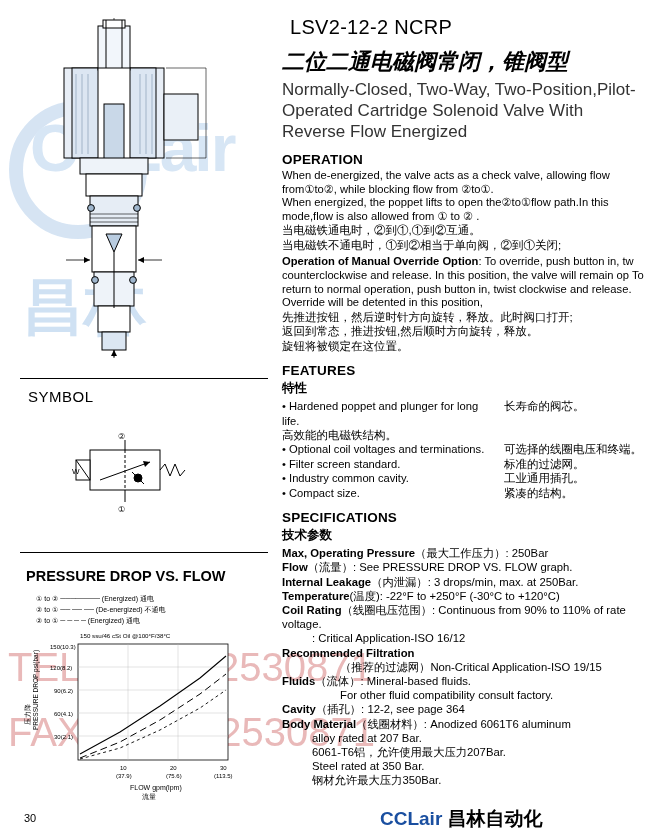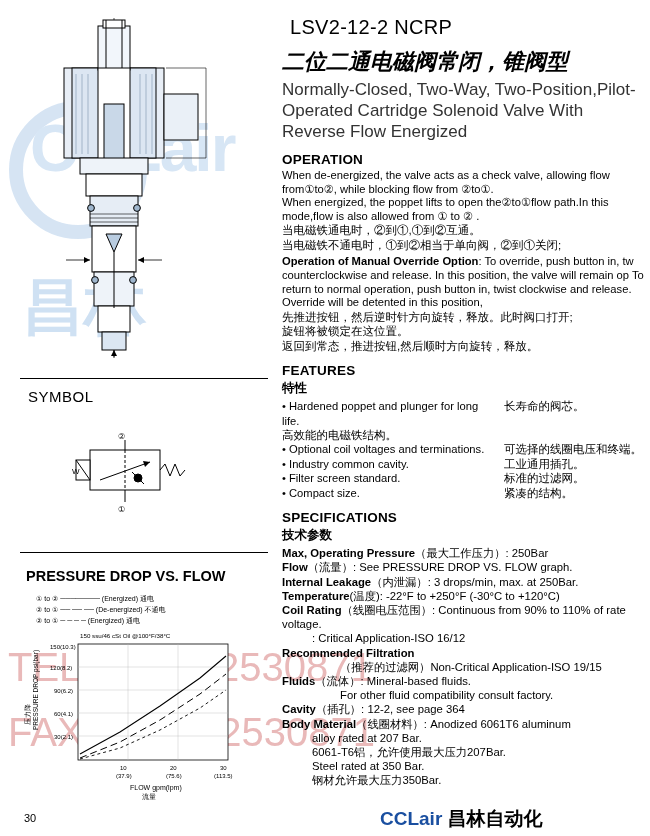--- a/index.html
+++ b/index.html
@@ -289,45 +289,45 @@
     <div class="cn-text">
       <div>当电磁铁通电时，②到①,①到②互通。</div>
       <div>当电磁铁不通电时，①到②相当于单向阀，②到①关闭;</div>
     </div>
 
     <div class="body-text" style="margin-top:3px;">
       <span style="font-weight:bold;">Operation of Manual Override Option</span><span>: To override, push button in, tw counterclockwise and release. In this position, the valve will remain op To return to normal operation, push button in, twist clockwise and release. Override will be detented in this position,</span>
     </div>
     <div class="cn-text">
       <div>先推进按钮，然后逆时针方向旋转，释放。此时阀口打开;</div>
+      <div>返回到常态，推进按钮,然后顺时方向旋转，释放。</div>
       <div>旋钮将被锁定在这位置。</div>
-      <div>返回到常态，推进按钮,然后顺时方向旋转，释放。</div>
     </div>
 
     <h2 class="sec">FEATURES</h2>
     <div class="sec-cn">特性</div>
 
     <div class="feat-row">
       <div class="en">• Hardened poppet and plunger for long life.</div>
       <div class="cn">长寿命的阀芯。</div>
     </div>
     <div class="feat-row">
       <div class="cn">高效能的电磁铁结构。</div>
     </div>
     <div class="feat-row">
       <div class="en">• Optional coil voltages and terminations.</div>
       <div class="cn">可选择的线圈电压和终端。</div>
     </div>
     <div class="feat-row">
+      <div class="en">• Filter screen standard.</div>
+      <div class="cn">标准的过滤网。</div>
+    </div>
+    <div class="feat-row">
       <div class="en">• Industry common cavity.</div>
       <div class="cn">工业通用插孔。</div>
-    </div>
-    <div class="feat-row">
-      <div class="en">• Filter screen standard.</div>
-      <div class="cn">标准的过滤网。</div>
     </div>
     <div class="feat-row">
       <div class="en">• Compact size.</div>
       <div class="cn">紧凑的结构。</div>
     </div>
 
     <h2 class="sec">SPECIFICATIONS</h2>
     <div class="sec-cn">技术参数</div>
 
     <div class="spec-line">

